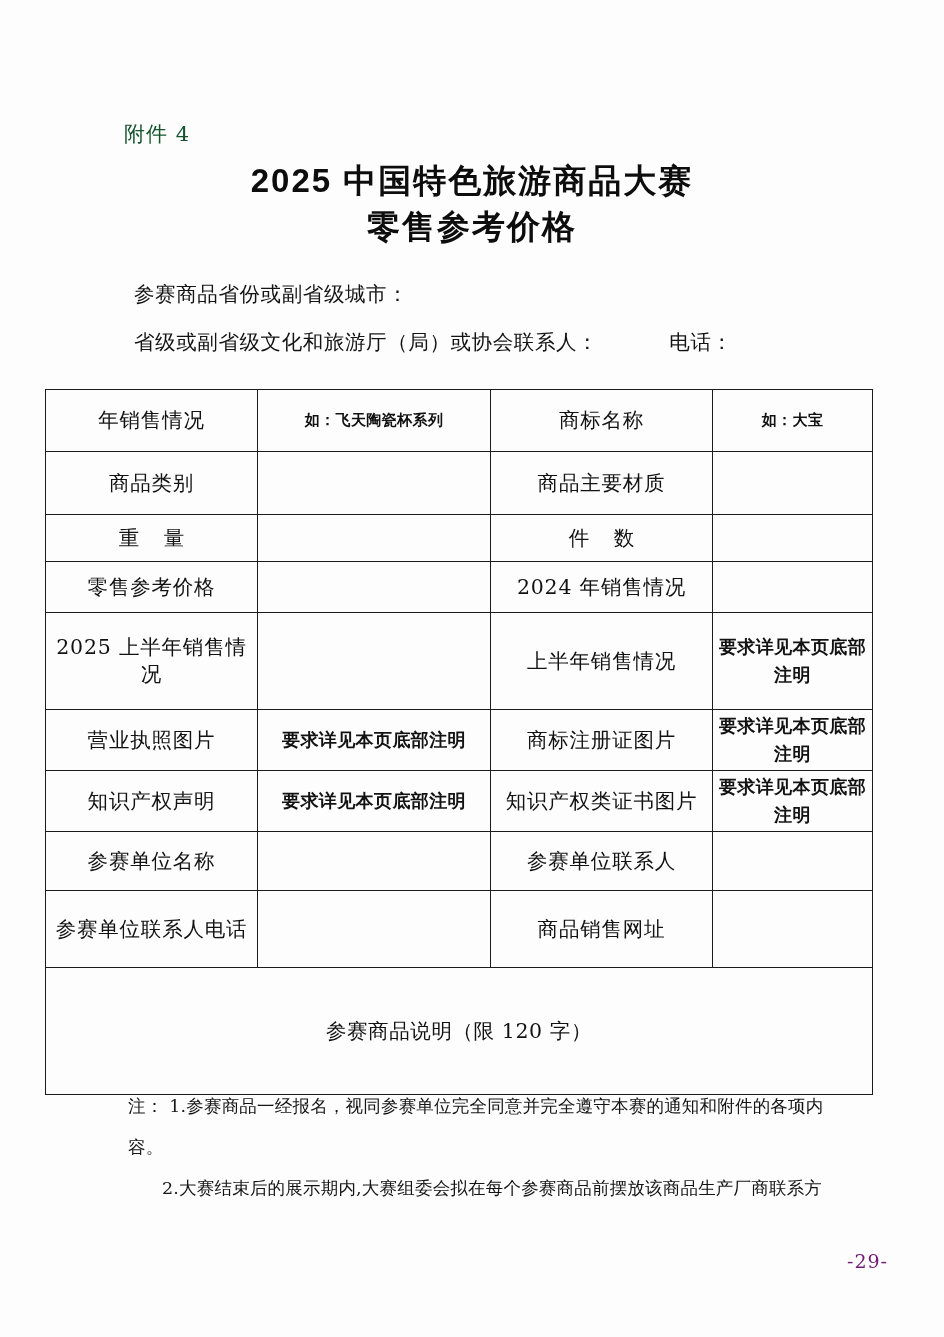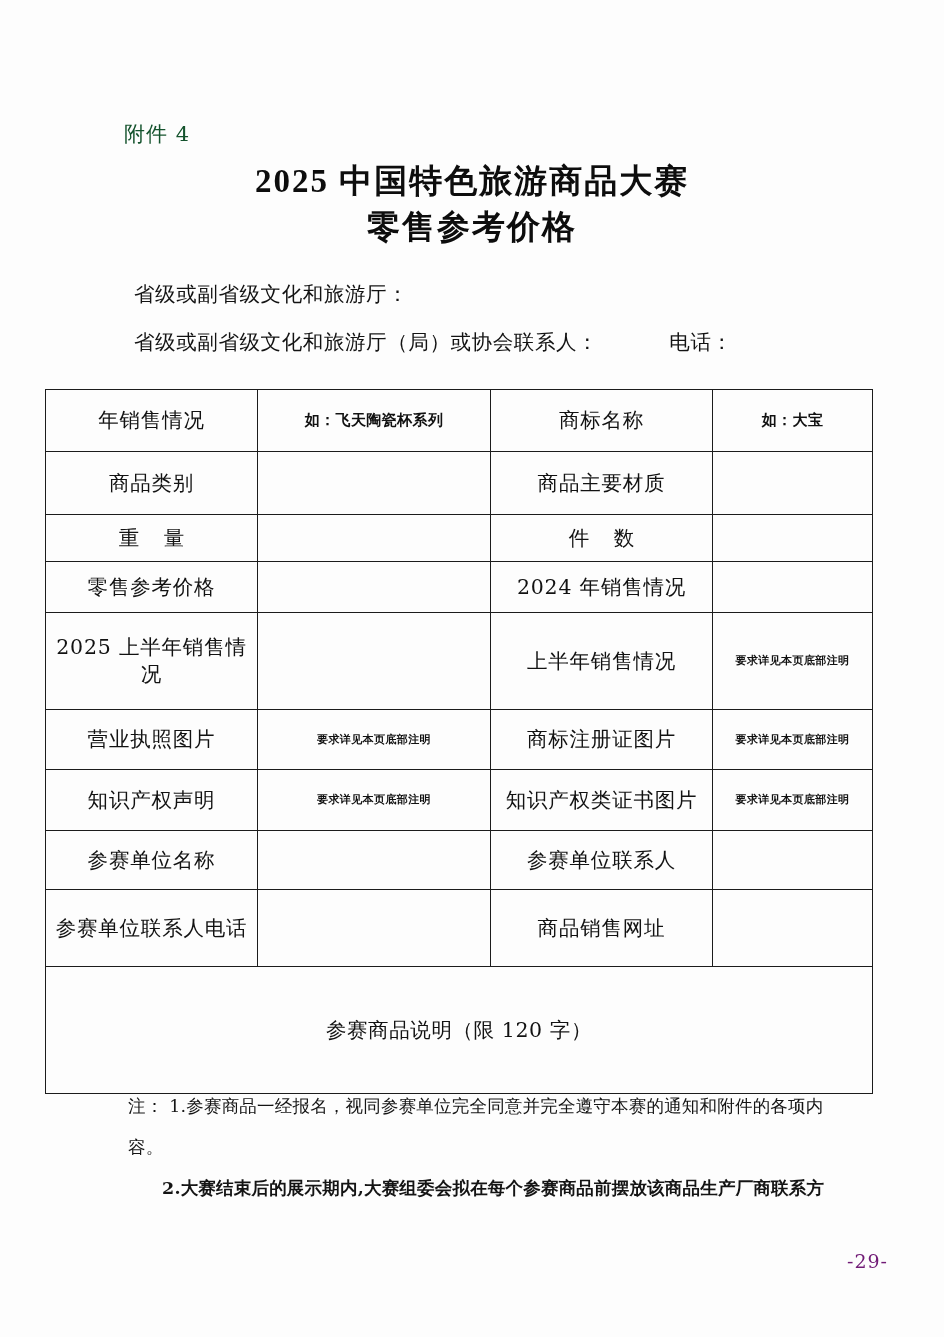--- a/index.html
+++ b/index.html
@@ -34,21 +34,21 @@
 
   
   .doc-title {
     position: absolute;
     left: 0;
     right: 0;
     top: 158px;
     text-align: center;
   }
   .doc-title .line {
-    font-family: Liberation Serif, serif;
+    font-family: Liberation Sans, sans-serif;
     font-weight: bold;
     font-size: 33px;
     letter-spacing: 2px;
     line-height: 46px;
     color: #0d0d0d;
   }
 
   
   .sub-fields {
     position: absolute;
@@ -92,21 +92,21 @@
   .lbl {
     font-size: 20.5px;
     letter-spacing: 0.8px;
     line-height: 27px;
   }
   .lbl.spaced {
     letter-spacing: 9px;
     text-indent: 9px;
   }
   .small-note {
-    font-size: 11px;
+    font-size: 18px;
     font-weight: bold;
     letter-spacing: 0.4px;
     line-height: 28px;
   }
   .sample {
     font-size: 15px;
     font-weight: bold;
     letter-spacing: 0.4px;
   }
   .blank { }
@@ -141,21 +141,20 @@
   }
   .notes .note-line {
     font-size: 17.5px;
     line-height: 41px;
     letter-spacing: 0.2px;
     color: #141414;
     white-space: nowrap;
   }
   .notes .note-line.indent {
     text-indent: 34px;
-    font-weight: bold;
   }
 
   
   .page-number {
     position: absolute;
     left: 0;
     right: 56px;
     top: 1250px;
     text-align: right;
     font-size: 19px;
@@ -170,21 +169,21 @@
 
   <div class="attachment-label">附件 4</div>
 
   <div class="doc-title">
     <div class="line">2025 中国特色旅游商品大赛</div>
     <div class="line">零售参考价格</div>
   </div>
 
   <div class="sub-fields">
     <div class="field-line">
-      <span>省级或副省级文化和旅游厅：</span>
+      <span>参赛商品省份或副省级城市：</span>
     </div>
     <div class="field-line">
       <span>省级或副省级文化和旅游厅（局）或协会联系人：</span>
       <span class="phone-label">电话：</span>
     </div>
   </div>
 
   <table class="form-table">
     <colgroup>
       <col class="col-a">

